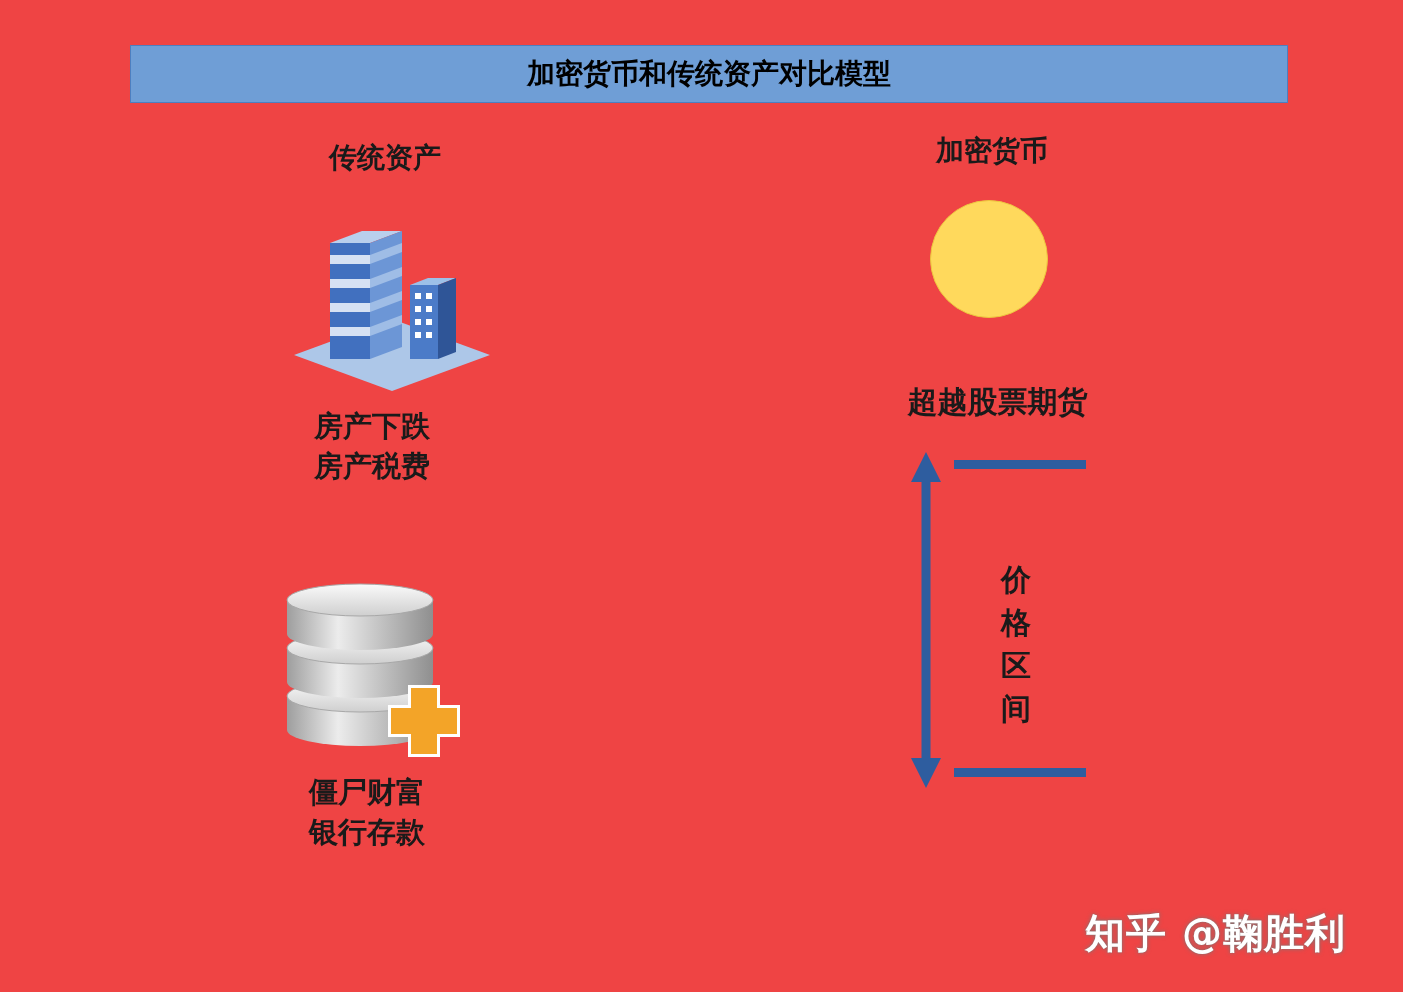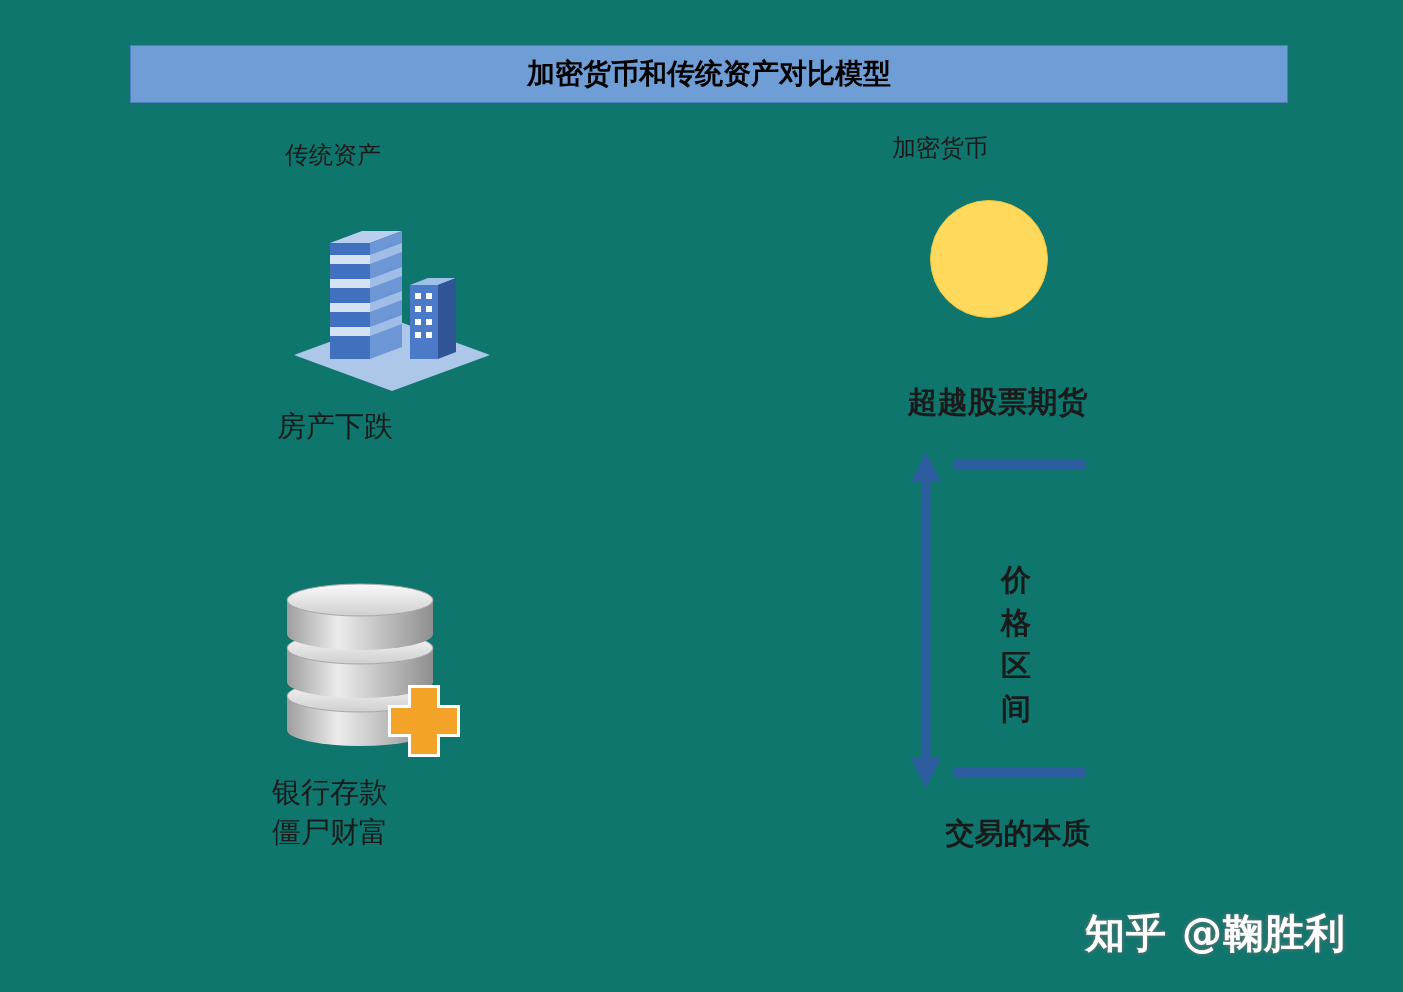--- a/index.html
+++ b/index.html
@@ -1,32 +1,32 @@
 <!DOCTYPE html>
 <html><head>
 <meta charset="utf-8">
 <style>
   html,body{margin:0;padding:0;background:#ffffff;}
   .canvas{
-    position:relative;width:1403px;height:992px;background:#0f766e;overflow:hidden;
+    position:relative;width:1403px;height:992px;background:#ef4444;overflow:hidden;
     font-family:"DejaVu Sans","Liberation Sans",sans-serif;color:#1a1a1a;
   }
   .abs{position:absolute;}
   .title-bar{
     left:130px;top:45px;width:1158px;height:58px;
     background:#6f9ed6;border:1px solid #4d7fc0;box-sizing:border-box;
     display:flex;align-items:center;justify-content:center;
   }
   .title-text{font-size:28px;font-weight:700;color:#000;}
-  .col-heading{font-size:24px;font-weight:400;}
+  .col-heading{font-size:28px;font-weight:700;text-align:center;}
   .heading-left{left:285px;top:139px;width:200px;}
   .heading-right{left:892px;top:132px;width:200px;}
   .buildings-svg{left:292px;top:203px;width:200px;height:190px;}
   .database-svg{left:283px;top:583px;width:190px;height:182px;}
-  .text-block{font-size:29px;font-weight:400;line-height:40px;}
+  .text-block{font-size:29px;font-weight:700;line-height:40px;text-align:center;}
   .property-block{left:277px;top:406px;width:190px;}
   .bank-block{left:272px;top:772px;width:190px;}
   .coin{
     left:930px;top:200px;width:118px;height:118px;border-radius:50%;
     background:#ffd95c;border:1px solid #edc53e;box-sizing:border-box;
   }
   .subtitle{left:870px;top:352px;width:255px;font-size:30px;font-weight:700;text-align:center;margin-top:30px;}
   .arrow-svg{left:898px;top:450px;width:200px;height:340px;}
   .vchars{left:996px;top:558px;width:40px;text-align:center;}
   .vchar{height:43px;line-height:43px;font-size:30px;font-weight:700;}
@@ -70,20 +70,21 @@
     <rect x="123" y="103" width="6" height="6" fill="#ffffff"></rect>
     <rect x="134" y="103" width="6" height="6" fill="#ffffff"></rect>
     <rect x="123" y="116" width="6" height="6" fill="#ffffff"></rect>
     <rect x="134" y="116" width="6" height="6" fill="#ffffff"></rect>
     <rect x="123" y="129" width="6" height="6" fill="#ffffff"></rect>
     <rect x="134" y="129" width="6" height="6" fill="#ffffff"></rect>
   </svg>
 
   <div class="abs text-block property-block">
     <div>房产下跌</div>
+    <div>房产税费</div>
   </div>
 
   <svg class="abs database-svg" viewBox="0 0 190 180" aria-hidden="true">
     <defs>
       <linearGradient id="cylbody" x1="0" y1="0" x2="1" y2="0">
         <stop offset="0" stop-color="#9e9e9e"></stop>
         <stop offset="0.35" stop-color="#ececec"></stop>
         <stop offset="1" stop-color="#8f8f8f"></stop>
       </linearGradient>
       <linearGradient id="cyltop" x1="0" y1="0" x2="0" y2="1">
@@ -102,22 +103,22 @@
     <g transform="translate(0,0)">
       <path d="M4 16 v34 a73 16 0 0 0 146 0 v-34" fill="url(#cylbody)"></path>
       <ellipse cx="77" cy="16" rx="73" ry="16" fill="url(#cyltop)" stroke="#a8a8a8" stroke-width="1"></ellipse>
     </g>
     <g>
       <path d="M128,104 h26 v20 h20 v26 h-20 v20 h-26 v-20 h-20 v-26 h20 z" fill="#f3a428" stroke="#ffffff" stroke-width="6" paint-order="stroke"></path>
     </g>
   </svg>
 
   <div class="abs text-block bank-block">
+    <div>僵尸财富</div>
     <div>银行存款</div>
-    <div>僵尸财富</div>
   </div>
 
   <div class="abs col-heading heading-right">加密货币</div>
 
   <div class="abs coin"></div>
 
   <div class="abs subtitle">超越股票期货</div>
 
   <svg class="abs arrow-svg" viewBox="0 0 200 340" aria-hidden="true">
     <line x1="28" y1="24" x2="28" y2="316" stroke="#2e5d9f" stroke-width="9"></line>
@@ -128,18 +129,17 @@
   </svg>
 
   <div class="abs vchars">
     <div class="vchar">价</div>
     <div class="vchar">格</div>
     <div class="vchar">区</div>
     <div class="vchar">间</div>
   </div>
 
   <div class="abs trade-block">
-    <div>交易的本质</div>
   </div>
 
   <div class="abs watermark">知乎 @鞠胜利</div>
 
 </div>
 
 </body></html>

